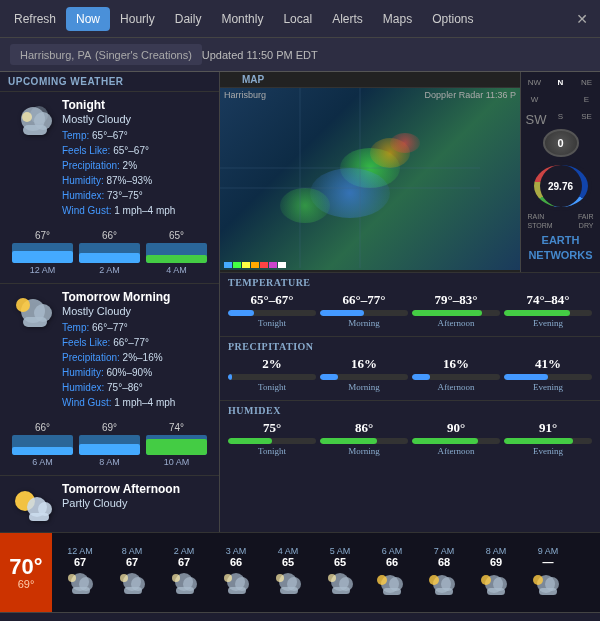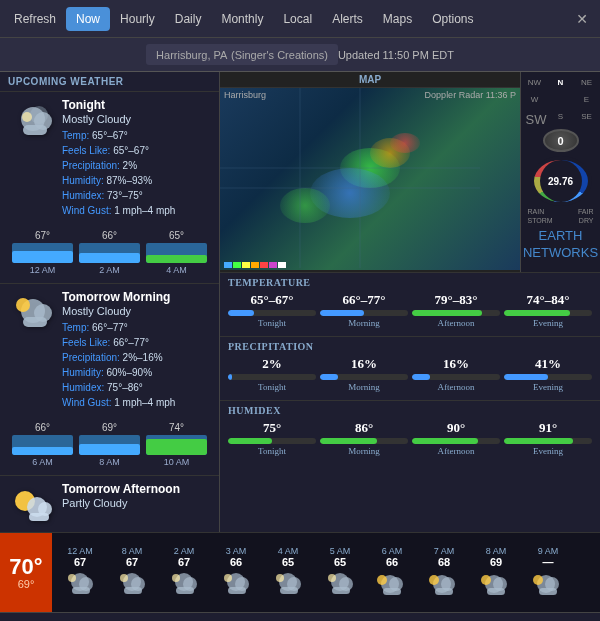--- a/index.html
+++ b/index.html
@@ -44,21 +44,21 @@
       padding: 2px 8px;
     }
 
     
     .location-bar {
       display: flex;
       align-items: center;
       background: #2d2d42;
       padding: 6px 10px;
       border-bottom: 1px solid #555;
-      justify-content: center;
+      justify-content: flex-start;
     }
     .location-name {
       font-size: 13px;
       font-weight: bold;
       color: #e0e0e0;
       background: #3a3a52;
       padding: 3px 10px;
       border-radius: 3px;
     }
     .location-name span { color: #aaa; font-weight: normal; font-size: 11px; }
@@ -171,23 +171,22 @@
     .map-area {
       flex: 1;
       position: relative;
       overflow: hidden;
       background: #222;
     }
     .map-label {
       font-size: 10px;
       color: #88aacc;
       font-weight: bold;
-      padding: 2px 6px;
+      padding: 2px 22px;
       border-bottom: 1px solid #333;
-      text-align: center;
     }
     .map-img {
       width: 100%;
       height: calc(100% - 18px);
       background: linear-gradient(135deg, #1a3a5c 0%, #0d2b45 30%, #2a6a4a 60%, #1a3a5c 100%);
       position: relative;
       overflow: hidden;
     }
     .radar-watermark {
       position: absolute;
@@ -267,21 +266,21 @@
       justify-content: space-between;
       width: 66px;
       margin-top: 2px;
     }
     .baro-label-item { font-size: 7px; color: #888; text-align: center; }
     .earth-networks {
       margin-top: auto;
       text-align: center;
       padding: 4px;
     }
-    .earth-logo { font-size: 13px; color: #4488cc; font-weight: normal; line-height: 1.3; }
+    .earth-logo { font-size: 11px; color: #4488cc; font-weight: bold; line-height: 1.3; }
 
     
     .data-section {
       border-top: 1px solid #333;
       padding: 4px 8px;
       font-family: Liberation Serif, serif;
     }
     .data-section-title {
       font-size: 10px;
       font-weight: bold;

